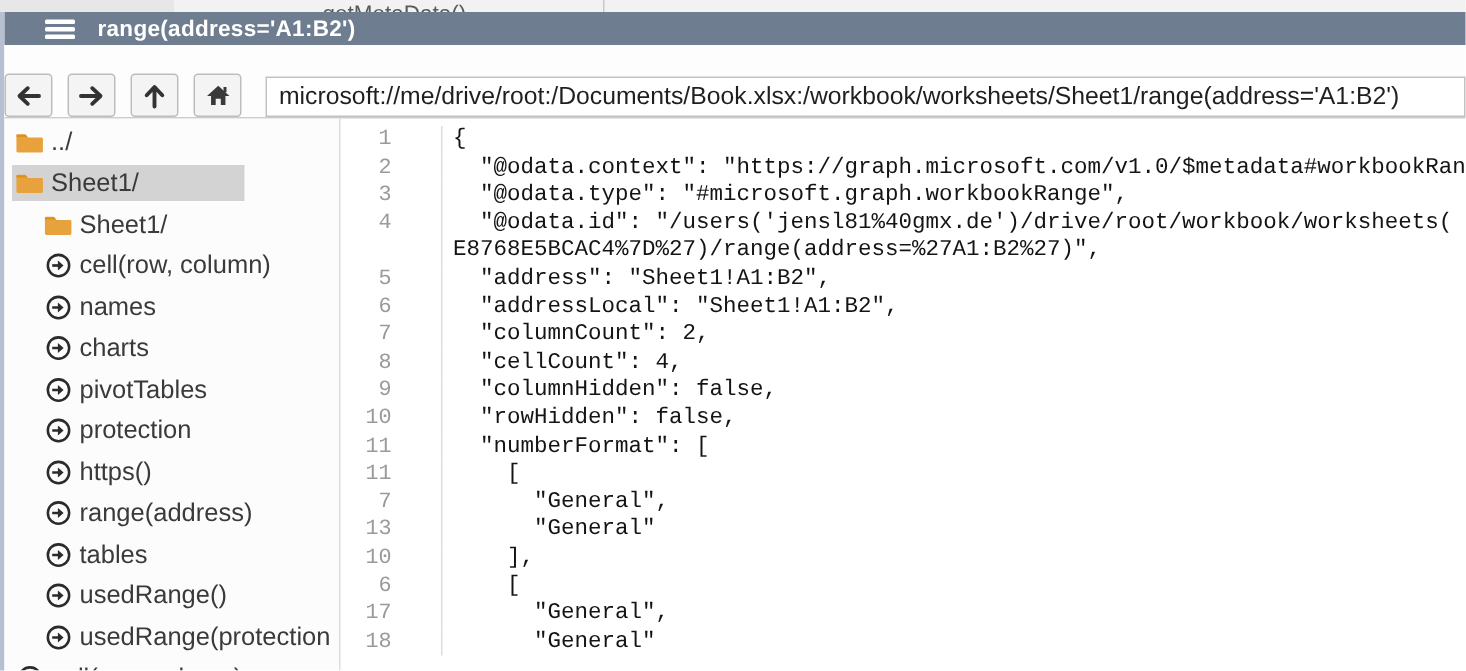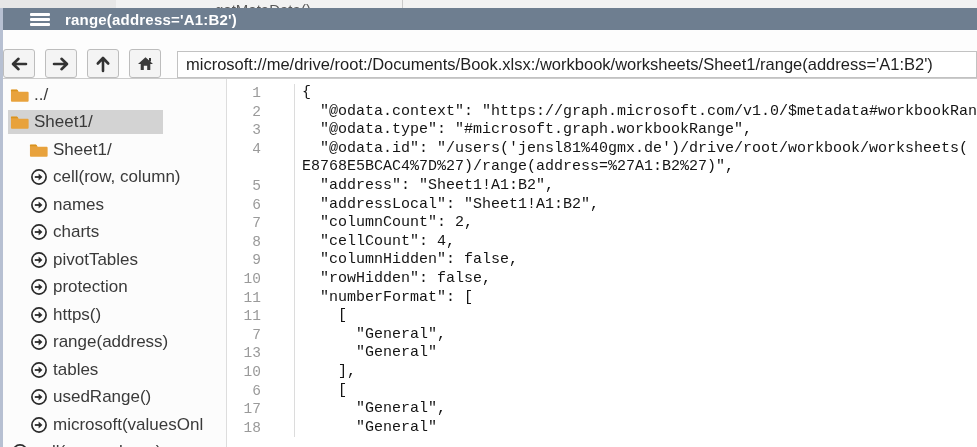--- a/index.html
+++ b/index.html
@@ -267,21 +267,21 @@
         <div class="sb-item lv1 ic-function">
           <span class="sb-inner">
 
             <span class="sb-icon function-icon">
               <svg width="18" height="18" viewBox="0 0 18 18">
                 <circle cx="9" cy="9" r="7.1" fill="none" stroke="#2b2b2b" stroke-width="1.7"></circle>
                 <path d="M4.8 9 h5.4" stroke="#2b2b2b" stroke-width="1.8" fill="none"></path>
                 <path d="M8.6 5.6 L12.4 9 L8.6 12.4 Z" fill="#2b2b2b"></path>
               </svg>
             </span>
-            <span class="sb-label">microsoft(valuesOnl</span>
+            <span class="sb-label">usedRange(protection</span>
           </span>
         </div>
         <div class="sb-item lv0 ic-function">
           <span class="sb-inner">
 
             <span class="sb-icon function-icon">
               <svg width="18" height="18" viewBox="0 0 18 18">
                 <circle cx="9" cy="9" r="7.1" fill="none" stroke="#2b2b2b" stroke-width="1.7"></circle>
                 <path d="M4.8 9 h5.4" stroke="#2b2b2b" stroke-width="1.8" fill="none"></path>
                 <path d="M8.6 5.6 L12.4 9 L8.6 12.4 Z" fill="#2b2b2b"></path>

